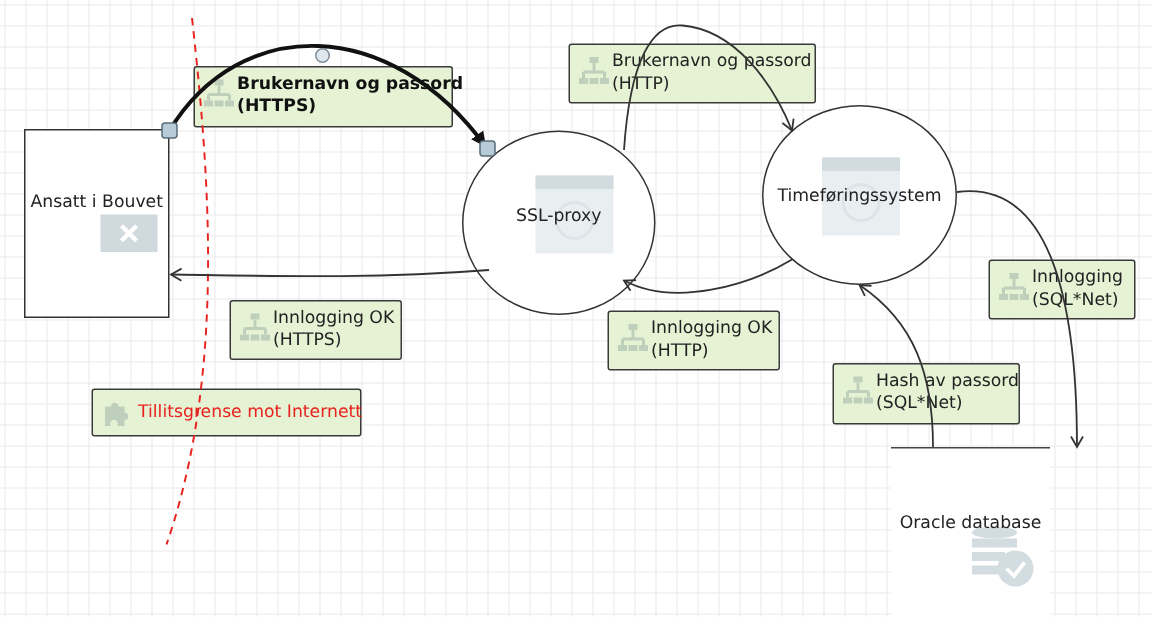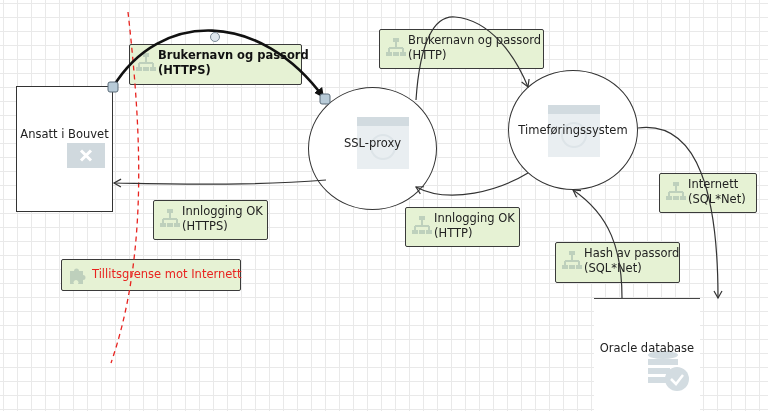--- a/index.html
+++ b/index.html
@@ -146,21 +146,21 @@
     <svg class="flow-icon" viewBox="0 0 20 20">
       <rect x="7" y="1" width="6" height="4" fill="#9fb5a9"></rect>
         <line x1="10" y1="5" x2="10" y2="11" stroke="#9fb5a9" stroke-width="2"></line>
       <line x1="3" y1="11" x2="17" y2="11" stroke="#9fb5a9" stroke-width="2"></line>
       <line x1="3" y1="11" x2="3" y2="15" stroke="#9fb5a9" stroke-width="2"></line>
         <line x1="17" y1="11" x2="17" y2="15" stroke="#9fb5a9" stroke-width="2"></line>
       <rect x="0" y="15" width="6" height="4" fill="#9fb5a9"></rect>
         <rect x="7" y="15" width="6" height="4" fill="#9fb5a9"></rect>
         <rect x="14" y="15" width="6" height="4" fill="#9fb5a9"></rect>
     </svg>
-    <span class="flow-text">Internett</span>
+    <span class="flow-text">Innlogging</span>
     <span class="flow-text">(SQL*Net)</span>
   </div>
 
   <div class="flow-label" style="left:555px; top:242px; width:125px; height:41px;">
     <svg class="flow-icon" viewBox="0 0 20 20">
       <rect x="7" y="1" width="6" height="4" fill="#9fb5a9"></rect>
         <line x1="10" y1="5" x2="10" y2="11" stroke="#9fb5a9" stroke-width="2"></line>
       <line x1="3" y1="11" x2="17" y2="11" stroke="#9fb5a9" stroke-width="2"></line>
       <line x1="3" y1="11" x2="3" y2="15" stroke="#9fb5a9" stroke-width="2"></line>
         <line x1="17" y1="11" x2="17" y2="15" stroke="#9fb5a9" stroke-width="2"></line>

